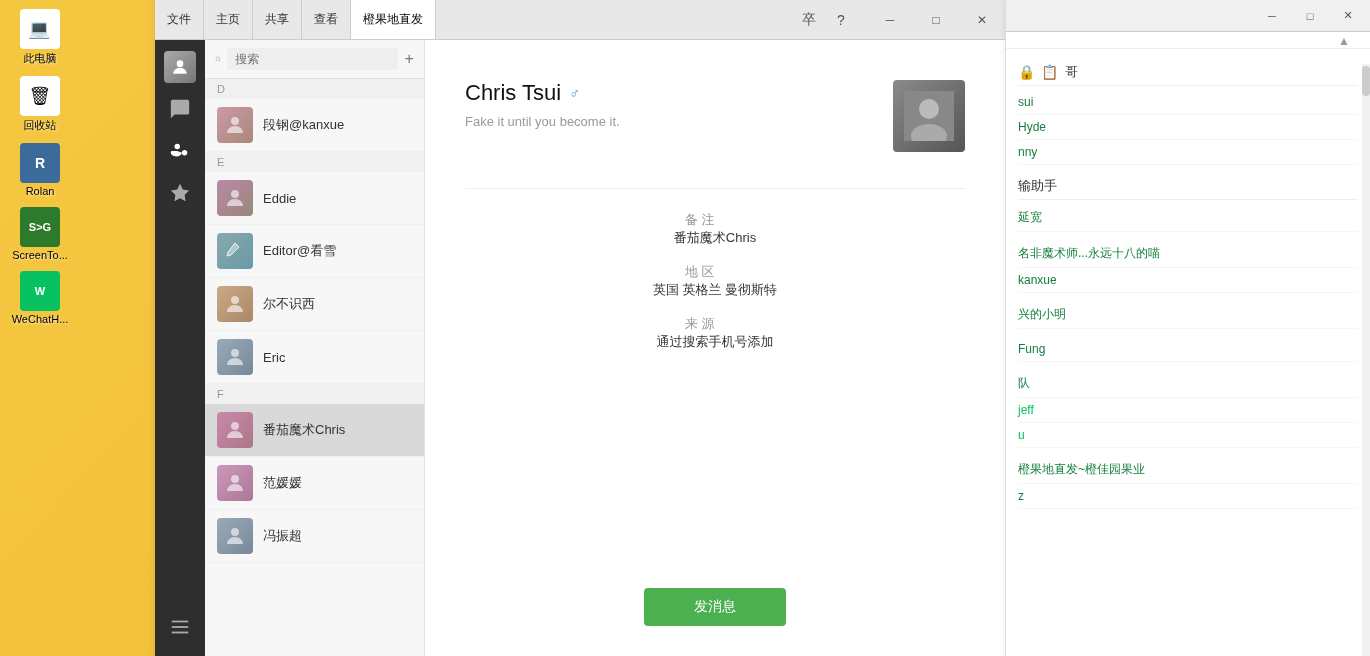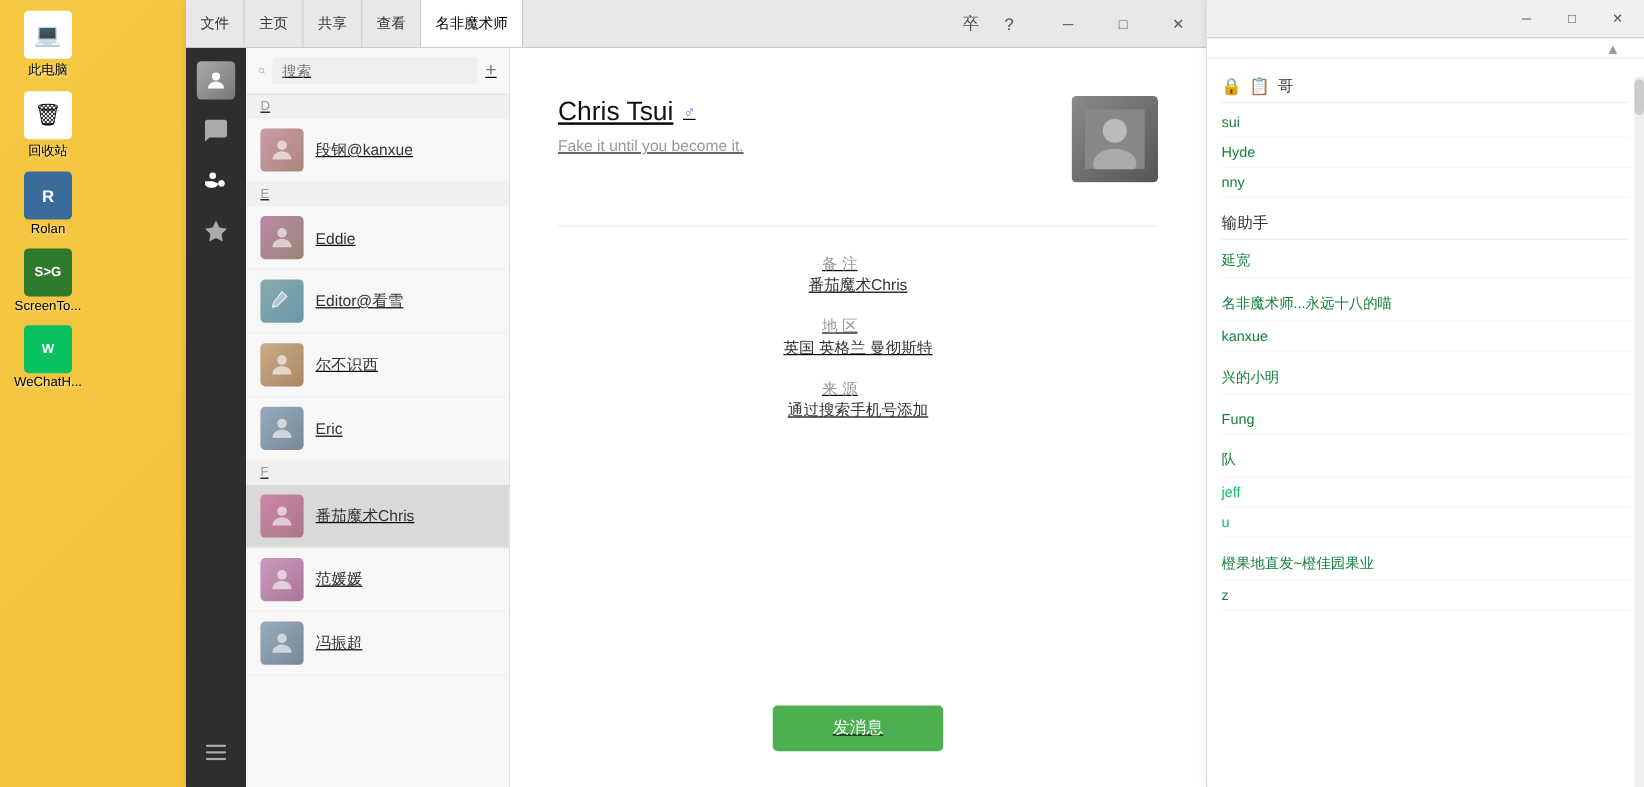--- a/index.html
+++ b/index.html
@@ -134,21 +134,20 @@
       font-size: 14px;
       color: #555;
       cursor: pointer;
     }
 
     
     .main-area {
       display: flex;
       flex: 1;
       overflow: hidden;
-      text-decoration: underline;
     }
 
     
     .sidebar-icons {
       width: 50px;
       background: #2e2e2e;
       display: flex;
       flex-direction: column;
       align-items: center;
       padding-top: 8px;
@@ -471,21 +470,21 @@
         <div class="title-tab">
           <span>主页</span>
         </div>
         <div class="title-tab">
           <span>共享</span>
         </div>
         <div class="title-tab">
           <span>查看</span>
         </div>
         <div class="title-tab active">
-          <span>名非魔术师</span>
+          <span>橙果地直发</span>
         </div>
       </div>
       <div class="explorer-icons">
         <div class="explorer-icon-btn">卒</div>
         <div class="explorer-icon-btn">?</div>
       </div>
       <div class="title-bar-controls">
         <div class="title-ctrl-btn">─</div>
         <div class="title-ctrl-btn">□</div>
         <div class="title-ctrl-btn close">✕</div>

